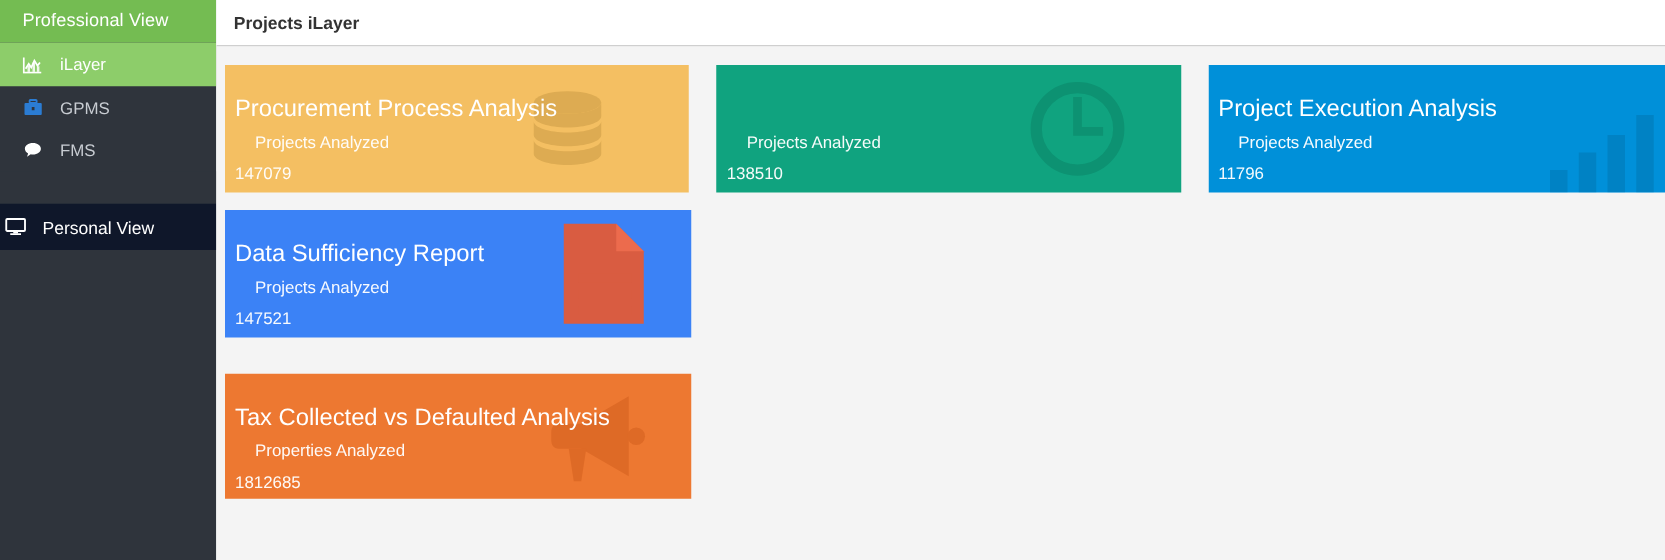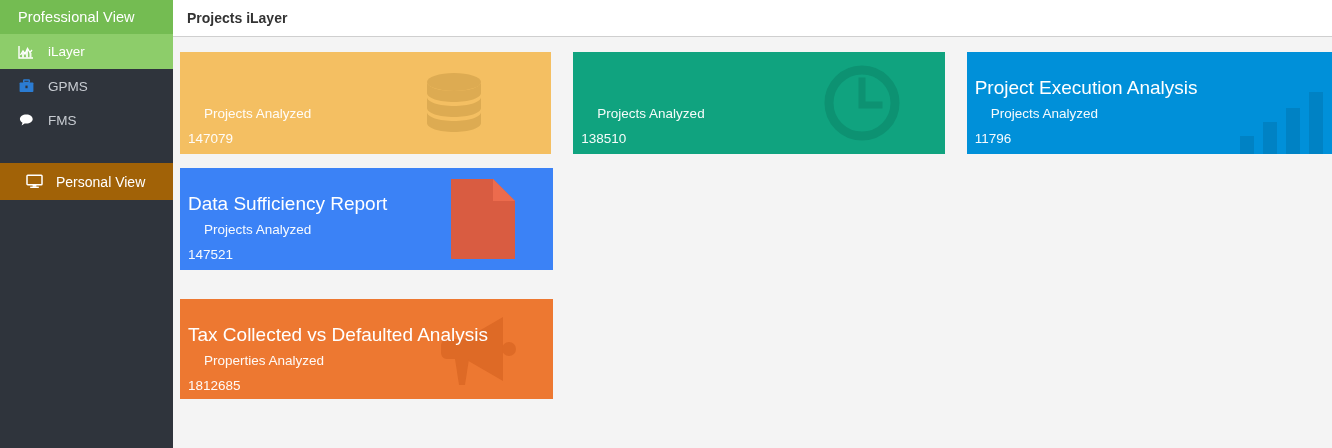--- a/index.html
+++ b/index.html
@@ -40,23 +40,23 @@
     height: 35px;
   }
   .side-item .ic {
     width: 20px; height: 16px;
     margin-right: 12px;
     display: inline-flex; align-items: center; justify-content: center;
     flex: 0 0 20px;
   }
   .personal-row {
     height: 37px;
-    background: #a16207;
-    display: flex; align-items: center;
-    padding-left: 24px;
+    background: #0f172a;
+    display: flex; align-items: center;
+    padding-left: 2px;
     color: #ffffff;
     font-size: 14px;
   }
   .personal-row .ic {
     width: 20px; height: 16px; margin-right: 12px;
     display: inline-flex; align-items: center; justify-content: center;
     flex: 0 0 20px;
   }
   .side-spacer { height: 26px; background: #2f343c; }
   .side-fill { background: #2f343c; flex: 1 1 auto; }
@@ -193,20 +193,21 @@
           <div class="t-icon">
             <svg width="78" height="78" viewBox="0 0 78 78">
               <g fill="#ddab52">
                 <ellipse cx="39" cy="18" rx="27" ry="9"></ellipse>
                 <path d="M12 18 v11 c0 5 12.1 9 27 9 s27-4 27-9 V18 c0 5-12.1 9-27 9 S12 23 12 18 z"></path>
                 <path d="M12 33 v11 c0 5 12.1 9 27 9 s27-4 27-9 V33 c0 5-12.1 9-27 9 S12 38 12 33 z"></path>
                 <path d="M12 48 v11 c0 5 12.1 9 27 9 s27-4 27-9 V48 c0 5-12.1 9-27 9 S12 53 12 48 z"></path>
               </g>
             </svg>
           </div>
+          <div class="t-title">Procurement Process Analysis</div>
           <div class="t-sub">Projects Analyzed</div>
           <div class="t-val">147079</div>
         </div>
 
         <div class="tile" style="background:#10a37f;">
           <div class="t-icon" style="width:120px;">
             <svg width="86" height="86" viewBox="0 0 86 86">
               <circle cx="43" cy="43" r="33" fill="none" stroke="#0d9272" stroke-width="9"></circle>
               <path d="M43 21 V45 H60" fill="none" stroke="#0d9272" stroke-width="7" stroke-linecap="square"></path>
             </svg>

